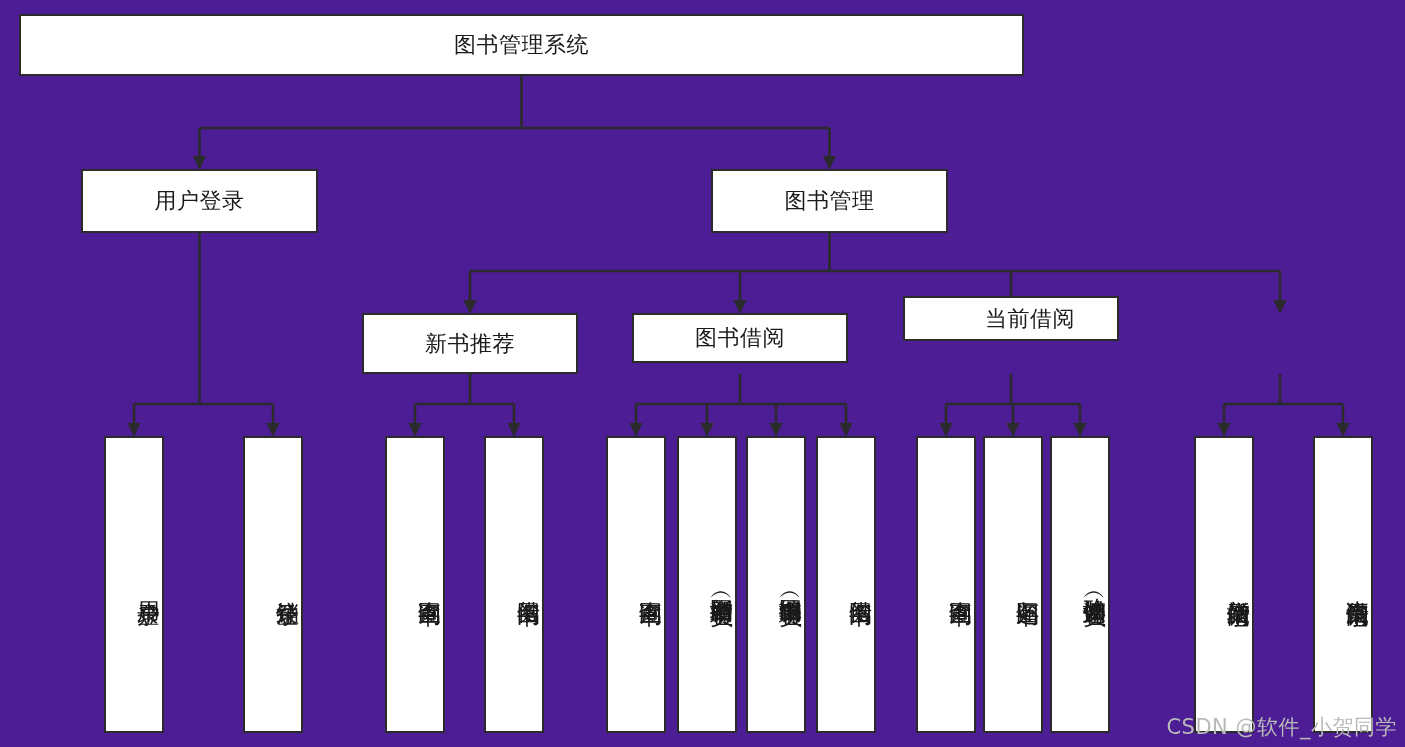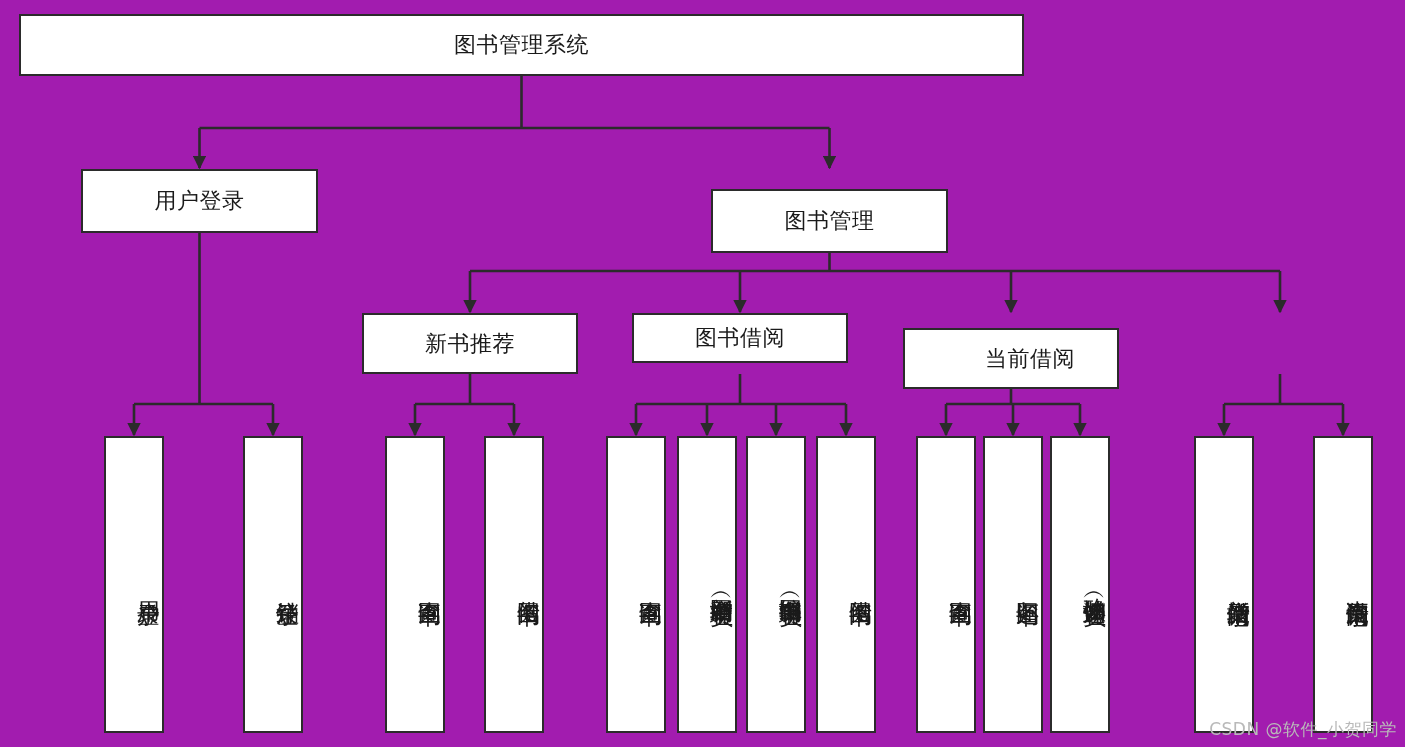--- a/index.html
+++ b/index.html
@@ -11,21 +11,21 @@
     width: 1405px;
     height: 747px;
     font-family: "DejaVu Sans", "Liberation Sans", sans-serif;
     overflow: hidden;
     position: relative;
   }
   #diagram-root {
     position: relative;
     width: 1405px;
     height: 747px;
-    background: #a21caf;
+    background: #4c1d95;
   }
   svg.edges {
     position: absolute;
     left: 0;
     top: 0;
     width: 1405px;
     height: 747px;
   }
   .node {
     position: absolute;
@@ -58,21 +58,21 @@
     white-space: pre-line;
   }
   .node.vert .label {
     writing-mode: vertical-rl;
     text-orientation: upright;
   }
   #watermark {
     position: absolute;
     right: 8px;
     bottom: 6px;
-    font-size: 17px;
+    font-size: 21px;
     color: #b9b9b9;
     letter-spacing: 0.5px;
     white-space: nowrap;
     font-family: "DejaVu Sans", "Liberation Sans", sans-serif;
   }
 </style>
 </head>
 <body>
 
 <div id="diagram-root">
@@ -120,31 +120,31 @@
       </g>
   </svg>
 
   <div class="node horiz" style="left: 19px; top: 14px; width: 1005px; height: 62px;">
     <span class="label">图书管理系统</span>
   </div>
 
   <div class="node horiz" style="left: 81px; top: 169px; width: 237px; height: 64px;">
     <span class="label">用户登录</span>
   </div>
-  <div class="node horiz" style="left: 711px; top: 169px; width: 237px; height: 64px; margin-top: 20px;">
+  <div class="node horiz" style="left: 711px; top: 169px; width: 237px; height: 64px;">
     <span class="label">图书管理</span>
   </div>
 
   <div class="node horiz" style="left: 362px; top: 313px; width: 216px; height: 61px; text-align: center;">
     <span class="label">新书推荐</span>
   </div>
   <div class="node horiz" style="left: 632px; top: 313px; width: 216px; height: 50px;">
     <span class="label">图书借阅</span>
   </div>
-  <div class="node horiz" style="left: 903px; top: 328px; width: 216px; height: 61px; padding-left: 38px;">
+  <div class="node horiz" style="left: 903px; top: 296px; width: 216px; height: 45px; padding-left: 38px;">
     <span class="label">当前借阅</span>
   </div>
 
   <div class="node vert" style="left: 104px; top: 436px; width: 60px; height: 297px;">
     <span class="label">用户登录</span>
   </div>
   <div class="node vert" style="left: 243px; top: 436px; width: 60px; height: 297px;">
     <span class="label">注销登录</span>
   </div>
   <div class="node vert" style="left: 385px; top: 436px; width: 60px; height: 297px;">

